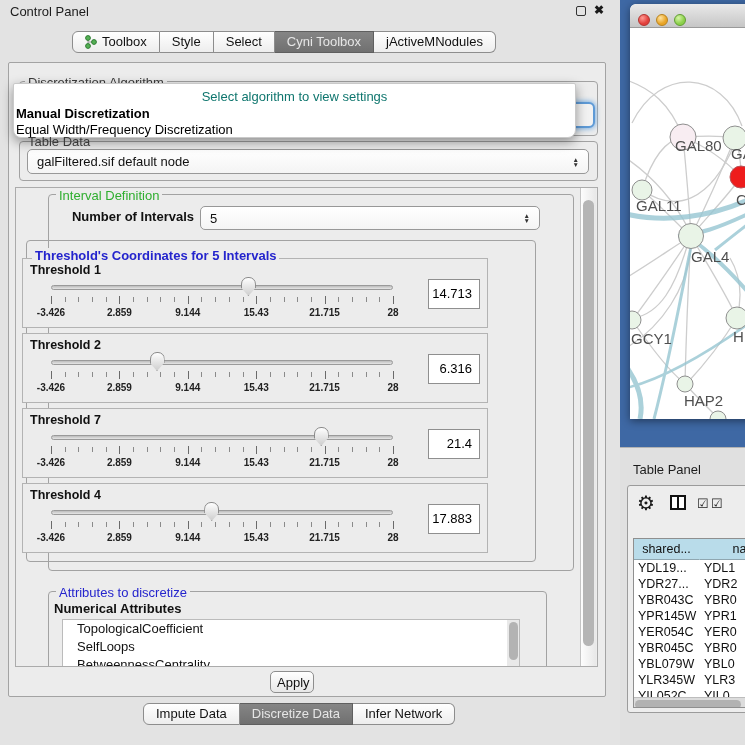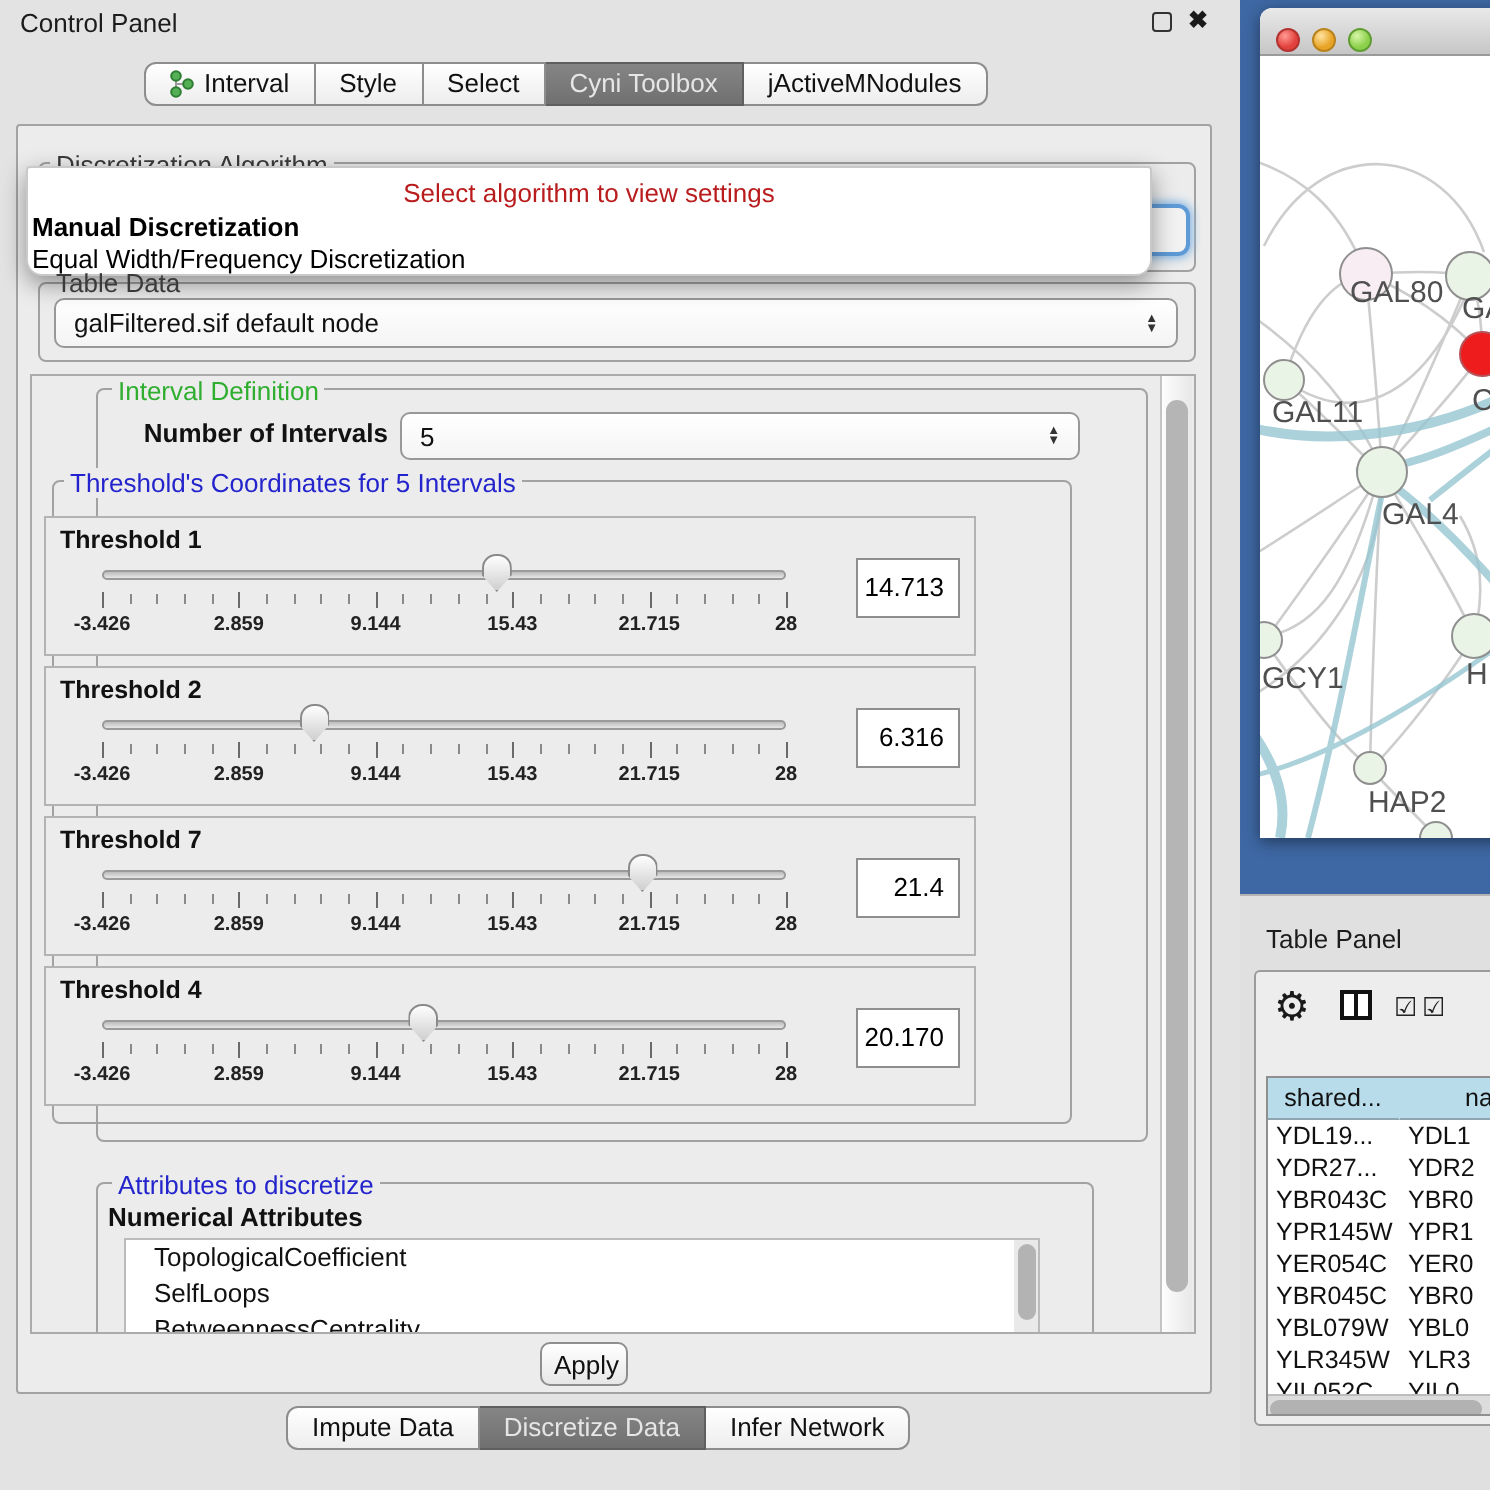--- a/index.html
+++ b/index.html
@@ -32,21 +32,21 @@
   .gt-green{color:#2fae2f;} .gt-blue{color:#2424cd;} .gt-dark{color:#3a3a3a;}
 
   .combo{position:absolute;background:linear-gradient(#ffffff,#f4f4f4);border:1px solid #989898;
          border-radius:5px;font-size:13px;display:flex;align-items:center;padding:0 9px;color:#111;}
   .combo .spin{margin-left:auto;display:flex;flex-direction:column;align-items:center;
                font-size:6.5px;line-height:5px;color:#333;}
 
   
   .popup{position:absolute;left:4px;top:20px;width:563px;height:55px;background:#fff;z-index:10;
          border:1px solid #c9c9c9;border-radius:2px 2px 8px 8px;box-shadow:0 4px 12px rgba(0,0,0,.4);}
-  .popup-ph{position:absolute;left:0;top:5px;width:100%;text-align:center;color:#b91c1c;font-size:13px;}
+  .popup-ph{position:absolute;left:0;top:5px;width:100%;text-align:center;color:#0f766e;font-size:13px;}
   .popup-item{position:absolute;left:2px;font-size:13px;color:#000;white-space:nowrap;}
   .focus-combo{position:absolute;left:542px;top:39px;width:44px;height:26px;z-index:5;border-radius:6px;
                background:#f2f2f2;border:2px solid #5e9ad6;box-shadow:0 0 5px 1px #7fb2e2;}
   .disc-group{left:10px;top:18px;width:579px;height:55px;z-index:1;}
   #disc-title{left:16px;top:12px;z-index:1;}
 
   .td-group{left:10px;top:78px;width:579px;height:40px;}
   #td-title{left:16px;top:71px;z-index:11;background:transparent;}
   #td-combo{left:18px;top:86px;width:562px;height:25px;}
 
@@ -56,21 +56,21 @@
   .vsb{position:absolute;right:1px;top:0;width:16px;height:100%;background:linear-gradient(90deg,#fdfdfd,#e8e8e8);
        border-left:1px solid #c4c4c4;}
   .vsb .vthumb{position:absolute;left:2px;top:12px;width:11px;height:446px;background:#b5b5b5;border-radius:6px;}
 
   .iv-group{left:32px;top:6px;width:526px;height:377px;}
   #iv-title{left:40px;top:0px;}
   #noi-label{position:absolute;left:38px;top:21px;width:140px;text-align:right;font-size:13px;font-weight:bold;color:#111;}
   #noi-combo{left:184px;top:18px;width:340px;height:24px;}
 
   .th-group{left:10px;top:52px;width:510px;height:322px;}
-  #th-title{left:16px;top:46px;}
+  #th-title{left:16px;top:60px;font-weight:bold;}
 
   .threshold{position:absolute;left:6px;width:466px;height:70px;border:1px solid #b3b3b3;background:#ececec;}
   .th-label{position:absolute;left:7px;top:4px;font-size:12.5px;font-weight:bold;color:#111;}
   .sl-zone{position:absolute;left:28px;top:0;width:342px;height:70px;}
   .sl-track{position:absolute;left:0;top:26px;width:342px;height:5px;border:1px solid #9a9a9a;border-radius:3px;
             background:linear-gradient(#bcbcbc,#e6e6e6);}
   .sl-thumb{position:absolute;top:18px;width:15px;height:19px;background:linear-gradient(#fefefe,#cfcfcf);
             border:1px solid #8a8a8a;border-radius:7px 7px 3px 3px;
             clip-path:polygon(0 0,100% 0,100% 55%,50% 100%,0 55%);}
   .tick{position:absolute;width:1px;background:#6a6a6a;}
@@ -139,21 +139,21 @@
 
     <div class="tabbar" id="top-tabs">
         <span class="seg">
           <svg width="12" height="14">
             <line x1="3" y1="3" x2="3" y2="11" stroke="#9a9a9a"></line>
             <line x1="3" y1="7" x2="9" y2="7" stroke="#9a9a9a"></line>
             <circle cx="3" cy="3" r="2.4" fill="#55b055" stroke="#2e7d32"></circle>
             <circle cx="3" cy="11" r="2.4" fill="#55b055" stroke="#2e7d32"></circle>
             <circle cx="9" cy="7" r="2.4" fill="#55b055" stroke="#2e7d32"></circle>
           </svg>
-          <span>Interval</span>
+          <span>Toolbox</span>
         </span>
         <span class="seg">
           <span>Style</span>
         </span>
         <span class="seg">
           <span>Select</span>
         </span>
         <span class="seg selected">
           <span>Cyni Toolbox</span>
         </span>
@@ -352,21 +352,21 @@
                 <div class="tick minor" style="left: 96%;"></div>
                 <div class="tick major" style="left: 100%;"></div>
                 <span class="sl-lab" style="left: 0%;">-3.426</span>
                 <span class="sl-lab" style="left: 20%;">2.859</span>
                 <span class="sl-lab" style="left: 40%;">9.144</span>
                 <span class="sl-lab" style="left: 60%;">15.43</span>
                 <span class="sl-lab" style="left: 80%;">21.715</span>
                 <span class="sl-lab" style="left: 100%;">28</span>
                 <div class="sl-thumb" style="left: calc(47% - 7.5px);"></div>
               </div>
-              <div class="val-box">20.170</div>
+              <div class="val-box">17.883</div>
             </div>
           </div>
 
         <div class="group attr-group"></div>
         <span class="group-title gt-blue" id="attr-title">Attributes to discretize</span>
         <span id="attr-header">Numerical Attributes</span>
         <div class="attr-list">
           <div id="attr-items">
               <div class="attr-item">TopologicalCoefficient</div>
               <div class="attr-item">SelfLoops</div>

